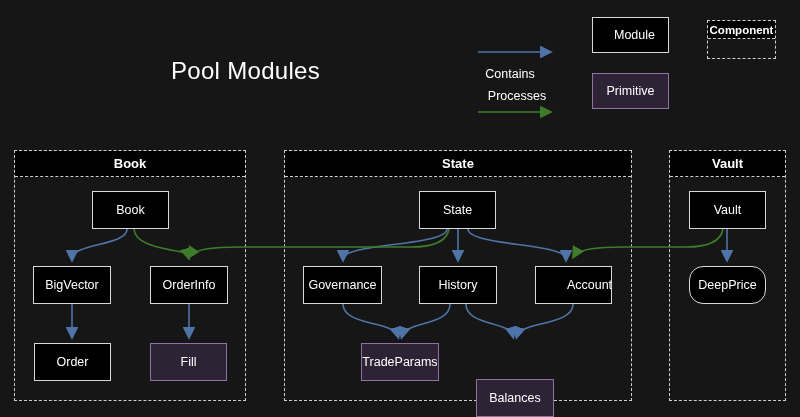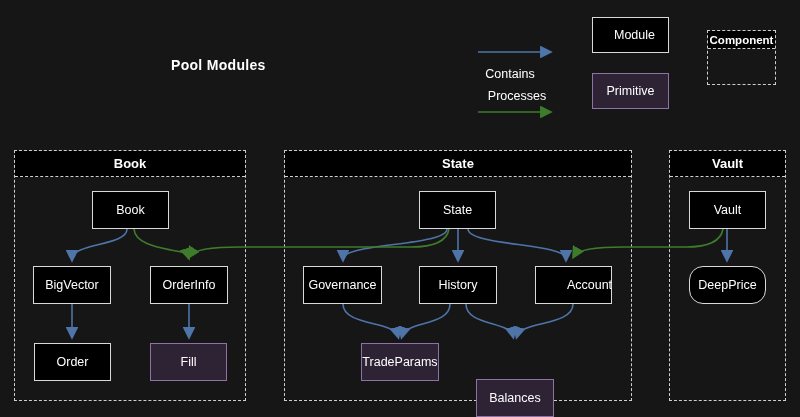--- a/index.html
+++ b/index.html
@@ -6,21 +6,21 @@
   body{
     width:800px;height:417px;
     font-family:"Liberation Sans",sans-serif;
     background:var(--background,#161616);
     overflow:hidden;
   }
   .canvas{position:relative;width:800px;height:417px;background:var(--background,#161616);}
 
   .diagram-title{
     position:absolute;left:171px;top:57px;
-    font-size:14px;font-weight:bold;color:var(--text-color,#fff);
+    font-size:24px;font-weight:normal;color:var(--text-color,#fff);
     letter-spacing:.3px;
   }
 
   
   .node{
     position:absolute;
     background:var(--node-fill,#000);
     border:1.4px solid var(--node-border,#d9d9d9);
     color:var(--text-color,#fff);
     display:flex;align-items:center;justify-content:center;
@@ -73,21 +73,21 @@
     position:absolute;color:var(--text-color,#fff);
     font-size:12.5px;text-align:center;width:82px;
   }
   #lg-contains-label {left:469px;top:31px;margin-top:36px;}
   #lg-processes-label{left:476px;top:89px;}
   .legend-arrow{position:absolute;width:84px;height:12px;}
   #lg-contains-arrow {left:477px;top:46px;}
   #lg-processes-arrow{left:477px;top:106px;}
   #lg-module   {left:592px;top:17px;width:77px;height:36px;padding-left:8px;}
   #lg-primitive{left:592px;top:73px;width:77px;height:36px;}
-  #lg-component{left:707px;top:30px;width:69px;height:55px;}
+  #lg-component{left:707px;top:20px;width:69px;height:39px;}
 
   
   svg.edges{position:absolute;left:0;top:0;pointer-events:none;}
   .edge{fill:none;stroke-width:1.6px;}
   .edge.contains {stroke:var(--contains-color,#4e74a8);}
   .edge.processes{stroke:var(--processes-color,#3e7c2c);}
   .mk-contains {fill:var(--contains-color,#4e74a8);}
   .mk-processes{fill:var(--processes-color,#3e7c2c);}
 </style>
 </head>

